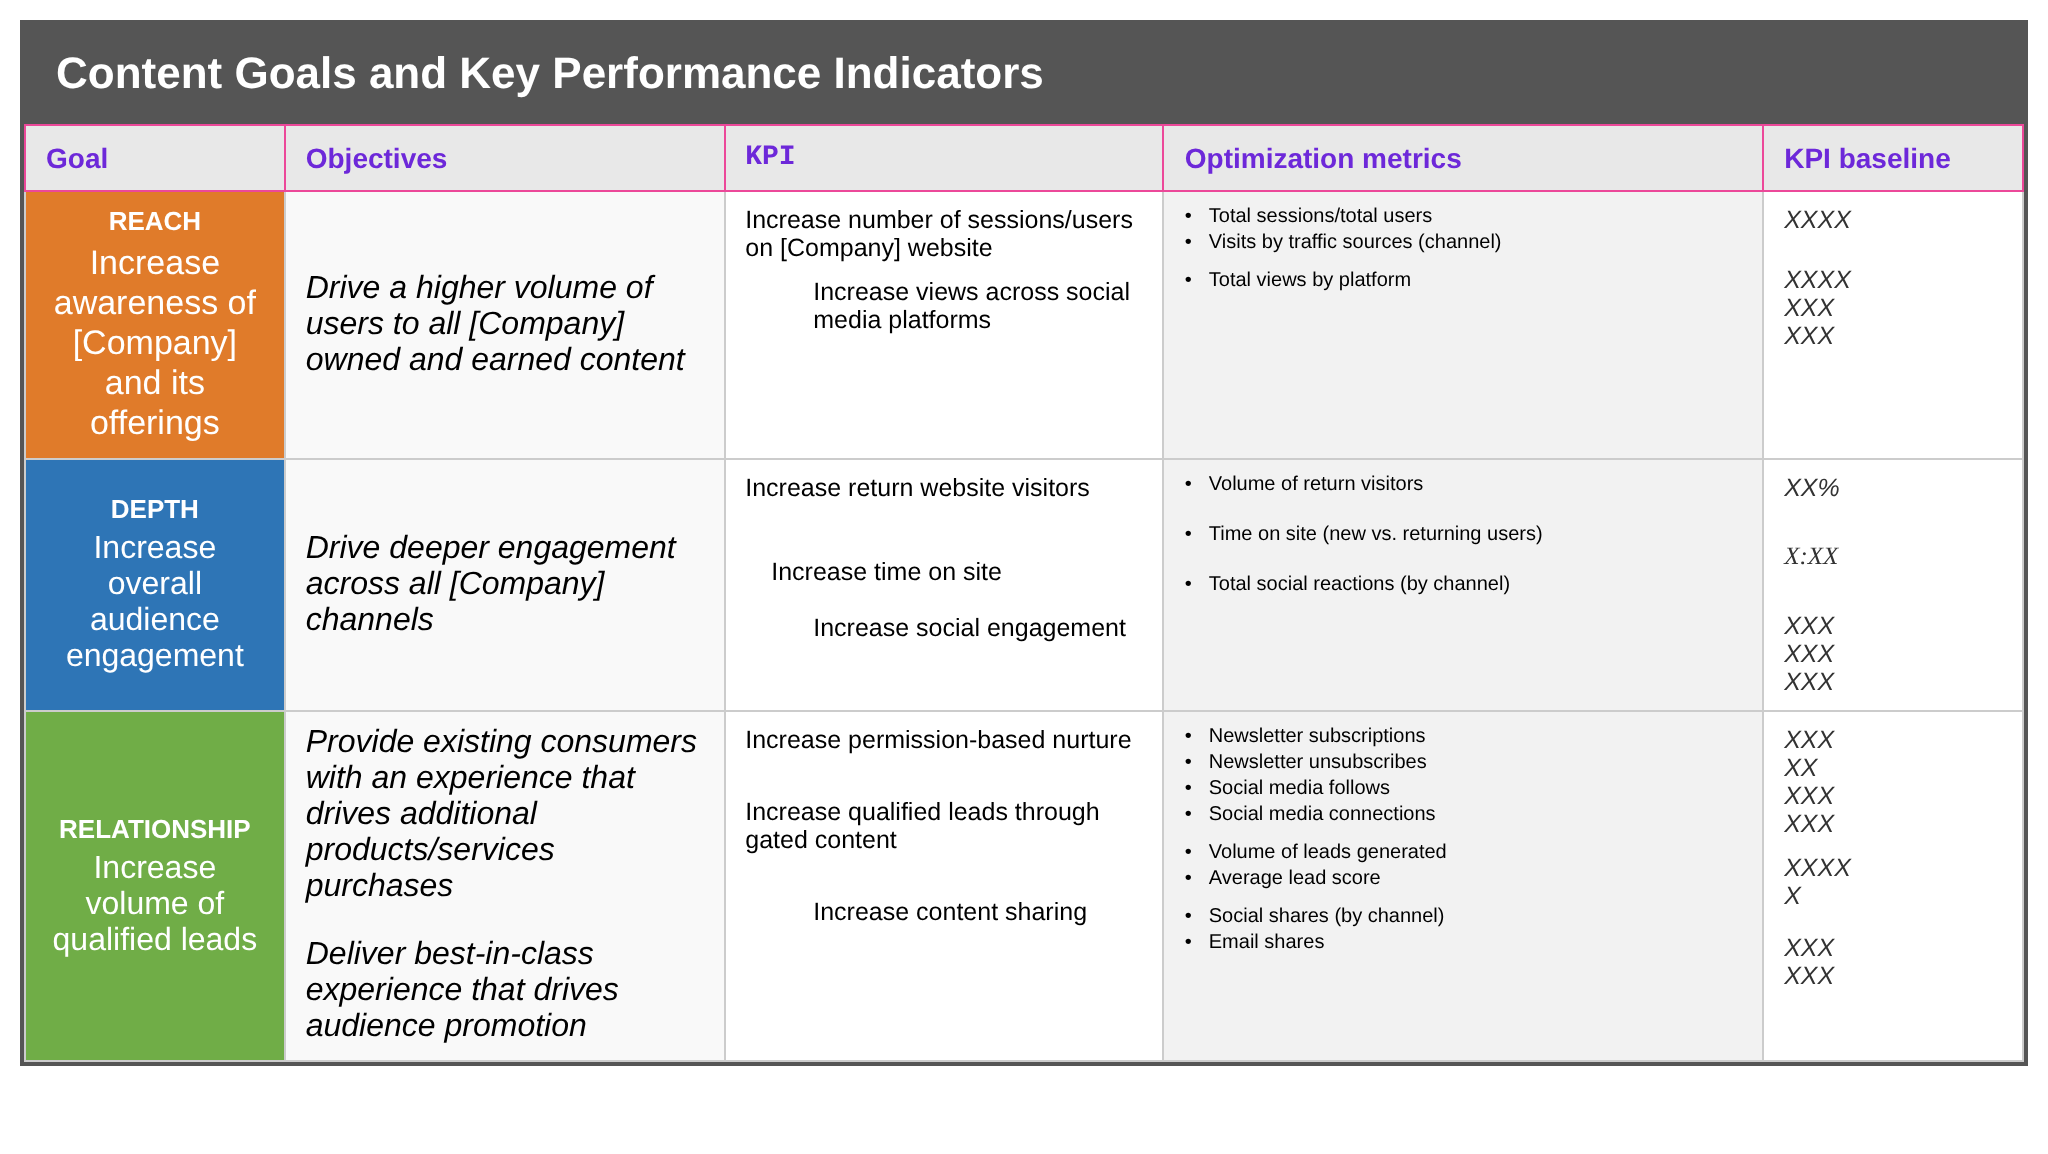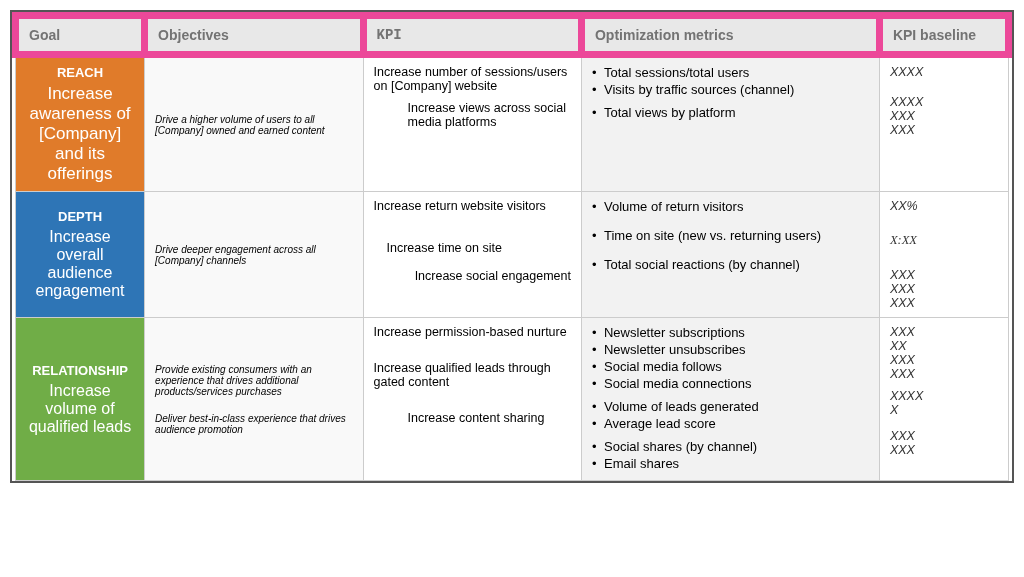--- a/index.html
+++ b/index.html
@@ -26,54 +26,54 @@
     }
     table {
       width: 100%;
       border-collapse: collapse;
       table-layout: fixed;
     }
     thead tr th {
       background: #e8e8e8;
       font-weight: bold;
       font-size: 14px;
-      color: #737373;
+      color: #6d28d9;
       padding: 8px 10px;
-      border: 7px solid #ec4899;
+      border: 1px solid #ec4899;
       text-align: left;
     }
     td {
       border: 1px solid #ccc;
       padding: 7px 10px;
       vertical-align: top;
       font-size: 12.5px;
     }
     .goal-cell {
       text-align: center;
       font-weight: bold;
       color: #fff;
       font-size: 13px;
       vertical-align: middle;
     }
     .reach-cell { background: #e07b2a; }
     .depth-cell { background: #2e75b6; }
     .relationship-cell { background: #70ad47; }
     .objectives-cell {
       font-style: italic;
-      font-size: 10px;
+      font-size: 16px;
       background: #f9f9f9;
       vertical-align: middle;
     }
     .kpi-cell {
       background: #fff;
       font-size: 12.5px;
     }
     .opt-cell {
       background: #f2f2f2;
-      font-size: 13px;
+      font-size: 10px;
     }
     .baseline-cell {
       background: #fff;
       font-style: italic;
       font-size: 12.5px;
       color: #333;
       text-align: left;
       margin-top: 32px;
     }
     .bullet-list {
@@ -106,20 +106,21 @@
     th:nth-child(1) { width: 13%; }
     th:nth-child(2) { width: 22%; }
     th:nth-child(3) { width: 22%; font-family: Liberation Mono, monospace; }
     th:nth-child(4) { width: 30%; }
     th:nth-child(5) { width: 13%; }
   </style>
 </head>
 <body>
 
 <div class="main-container">
+  <div class="title-bar">Content Goals and Key Performance Indicators</div>
   <div class="table-wrapper">
     <table>
       <thead>
         <tr>
           <th>Goal</th>
           <th>Objectives</th>
           <th>KPI</th>
           <th>Optimization metrics</th>
           <th>KPI baseline</th>
         </tr>
@@ -167,21 +168,21 @@
 
         <tr>
           <td class="goal-cell depth-cell">
             <div>DEPTH</div>
             <div style="font-weight:normal; font-size:16px; margin-top:4px;">Increase overall audience engagement</div>
           </td>
           <td class="objectives-cell">Drive deeper engagement across all [Company] channels</td>
           <td class="kpi-cell">
             <div class="kpi-sub">Increase return website visitors</div>
             <div class="kpi-sub" style="margin-top:28px;padding-left:13px;">Increase time on site</div>
-            <div class="kpi-sub" style="margin-top:14px;text-align:right;">Increase social engagement</div>
+            <div class="kpi-sub" style="margin-top:14px;">Increase social engagement</div>
           </td>
           <td class="opt-cell">
             <div class="baseline-sub">
               <ul class="bullet-list">
                 <li>Volume of return visitors</li>
               </ul>
             </div>
             <div class="baseline-sub" style="margin-top:14px;">
               <ul class="bullet-list">
                 <li>Time on site (new vs. returning users)</li>

